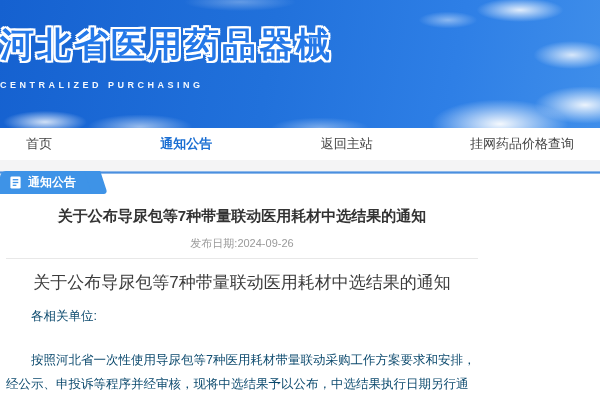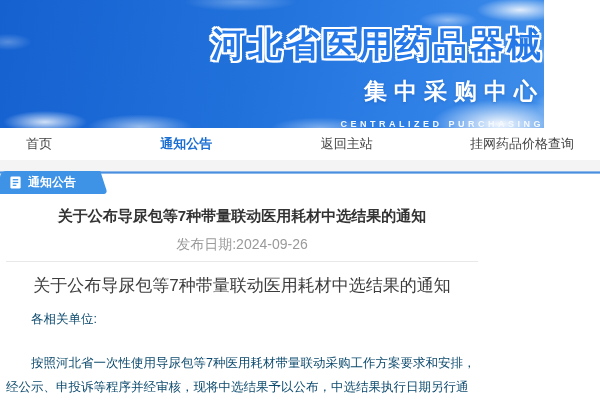--- a/index.html
+++ b/index.html
@@ -1,34 +1,34 @@
 <!DOCTYPE html>
 <html><head>
 <meta charset="utf-8">
 <style>
   * { margin:0; padding:0; box-sizing:border-box; }
   html,body { width:600px; height:400px; overflow:hidden; background:#fff;
               font-family:"Liberation Sans","DejaVu Sans",sans-serif; }
 
   
   .banner {
-    position:relative; width:544px; height:128px; overflow:hidden;
+    position:relative; width:600px; height:128px; overflow:hidden;
     background:
       radial-gradient(ellipse 95px 34px at 500px 124px, rgba(255,255,255,.95), rgba(255,255,255,0) 72%),
       radial-gradient(ellipse 70px 26px at 585px 105px, rgba(255,255,255,.9), rgba(255,255,255,0) 72%),
       radial-gradient(ellipse 55px 20px at 572px 55px, rgba(255,255,255,.8), rgba(255,255,255,0) 70%),
       radial-gradient(ellipse 62px 17px at 520px 10px, rgba(255,255,255,.85), rgba(255,255,255,0) 70%),
       radial-gradient(ellipse 42px 12px at 448px 20px, rgba(255,255,255,.45), rgba(255,255,255,0) 70%),
       radial-gradient(ellipse 60px 16px at 45px 122px, rgba(255,255,255,.8), rgba(255,255,255,0) 70%),
       radial-gradient(ellipse 75px 18px at 140px 127px, rgba(255,255,255,.55), rgba(255,255,255,0) 70%),
       radial-gradient(ellipse 80px 13px at 240px 2px, rgba(255,255,255,.3), rgba(255,255,255,0) 70%),
       radial-gradient(ellipse 34px 12px at 8px 42px, rgba(255,255,255,.28), rgba(255,255,255,0) 70%),
       radial-gradient(ellipse 70px 15px at 320px 128px, rgba(255,255,255,.4), rgba(255,255,255,0) 70%),
       linear-gradient(100deg,#1561d0 0%,#2171db 45%,#2e7fe6 75%,#3f8eea 100%);
-    text-align:right;
+    text-align:left;
   }
   .banner-title {
     margin-top:22px; font-size:34px; font-weight:bold; letter-spacing:3px;
     color:#2478e8;
     text-shadow:-2px -2px 0 #fff, 2px -2px 0 #fff, -2px 2px 0 #fff, 2px 2px 0 #fff,
                  0 -2px 0 #fff, 0 2px 0 #fff, -2px 0 0 #fff, 2px 0 0 #fff;
   }
   .banner-sub {
     margin-top:8px; font-size:23px; font-weight:bold; letter-spacing:7px;
     color:#ffffff; text-shadow:0 1px 3px rgba(20,80,170,.4);
@@ -66,33 +66,32 @@
   }
   .crumb-tab::after {
     content:""; position:absolute; right:-8px; top:0; width:16px; height:23px;
     background:#3e93e7; transform:skewX(18deg); border-radius:0 0 4px 0;
   }
   .doc-icon { width:13px; height:13px; flex:0 0 auto; }
 
   
   .content { width:484px; background:#fff; padding:13px 6px 0; }
   .art-title { text-align:center; font-size:15px; font-weight:bold; color:#333; }
-  .art-date  { text-align:center; font-size:14px; color:#9a9a9a; margin-top:10px; }
+  .art-date  { text-align:center; font-size:11px; color:#9a9a9a; margin-top:10px; }
   .divider   { border-bottom:1px solid #e8e8e8; margin-top:7px; }
   .body-title{ text-align:center; font-size:17px; color:#3c3c3c; margin-top:12px; }
   .body-text { font-size:12.5px; color:#0c4a6e; line-height:24px; margin-top:8px; }
   .body-text p { text-indent:2em; margin-top:10px; }
   .body-text p.para { margin-top:20px; }
 </style>
 </head>
 <body>
 
 <div class="banner">
   <div class="banner-title">河北省医用药品器械</div>
-  <div class="banner-sub">集中采购中心</div>
   <div class="banner-en">CENTRALIZED PURCHASING</div>
 </div>
 
 <div class="nav">
   <div class="nav-item">首页</div>
   <div class="nav-item active">通知公告</div>
   <div class="nav-item">返回主站</div>
   <div class="nav-item">挂网药品价格查询</div>
 </div>
 

